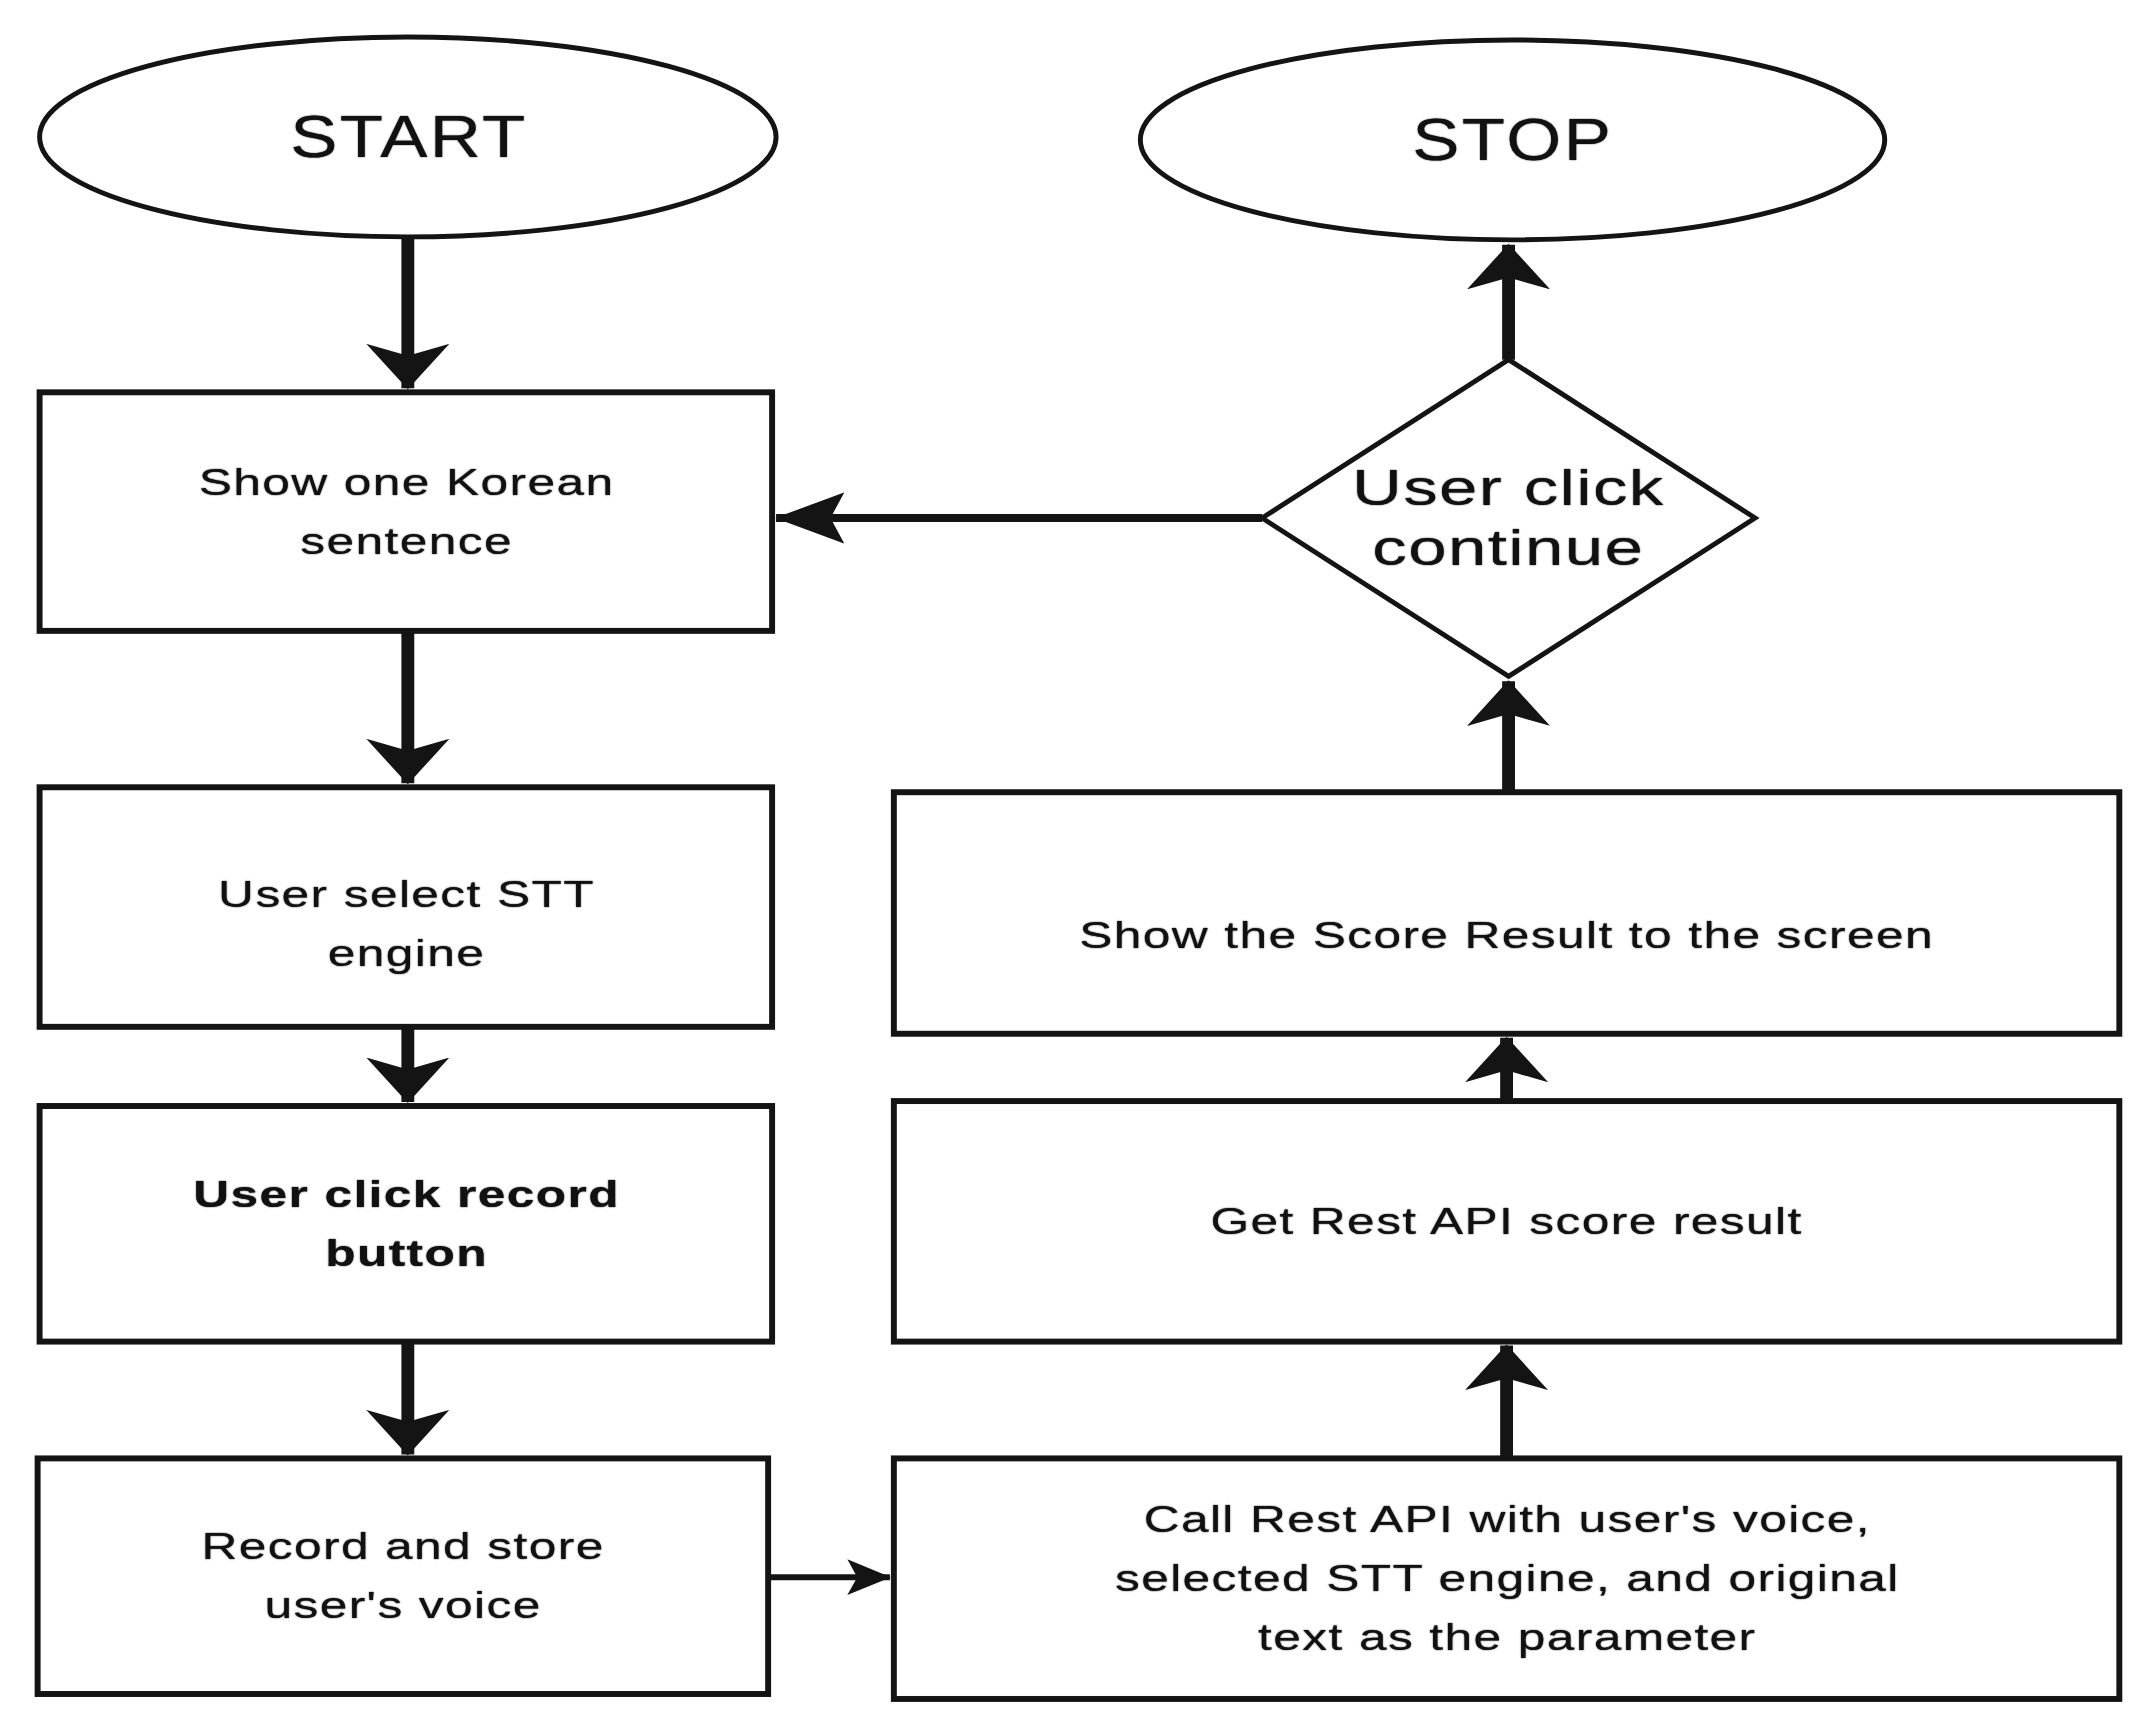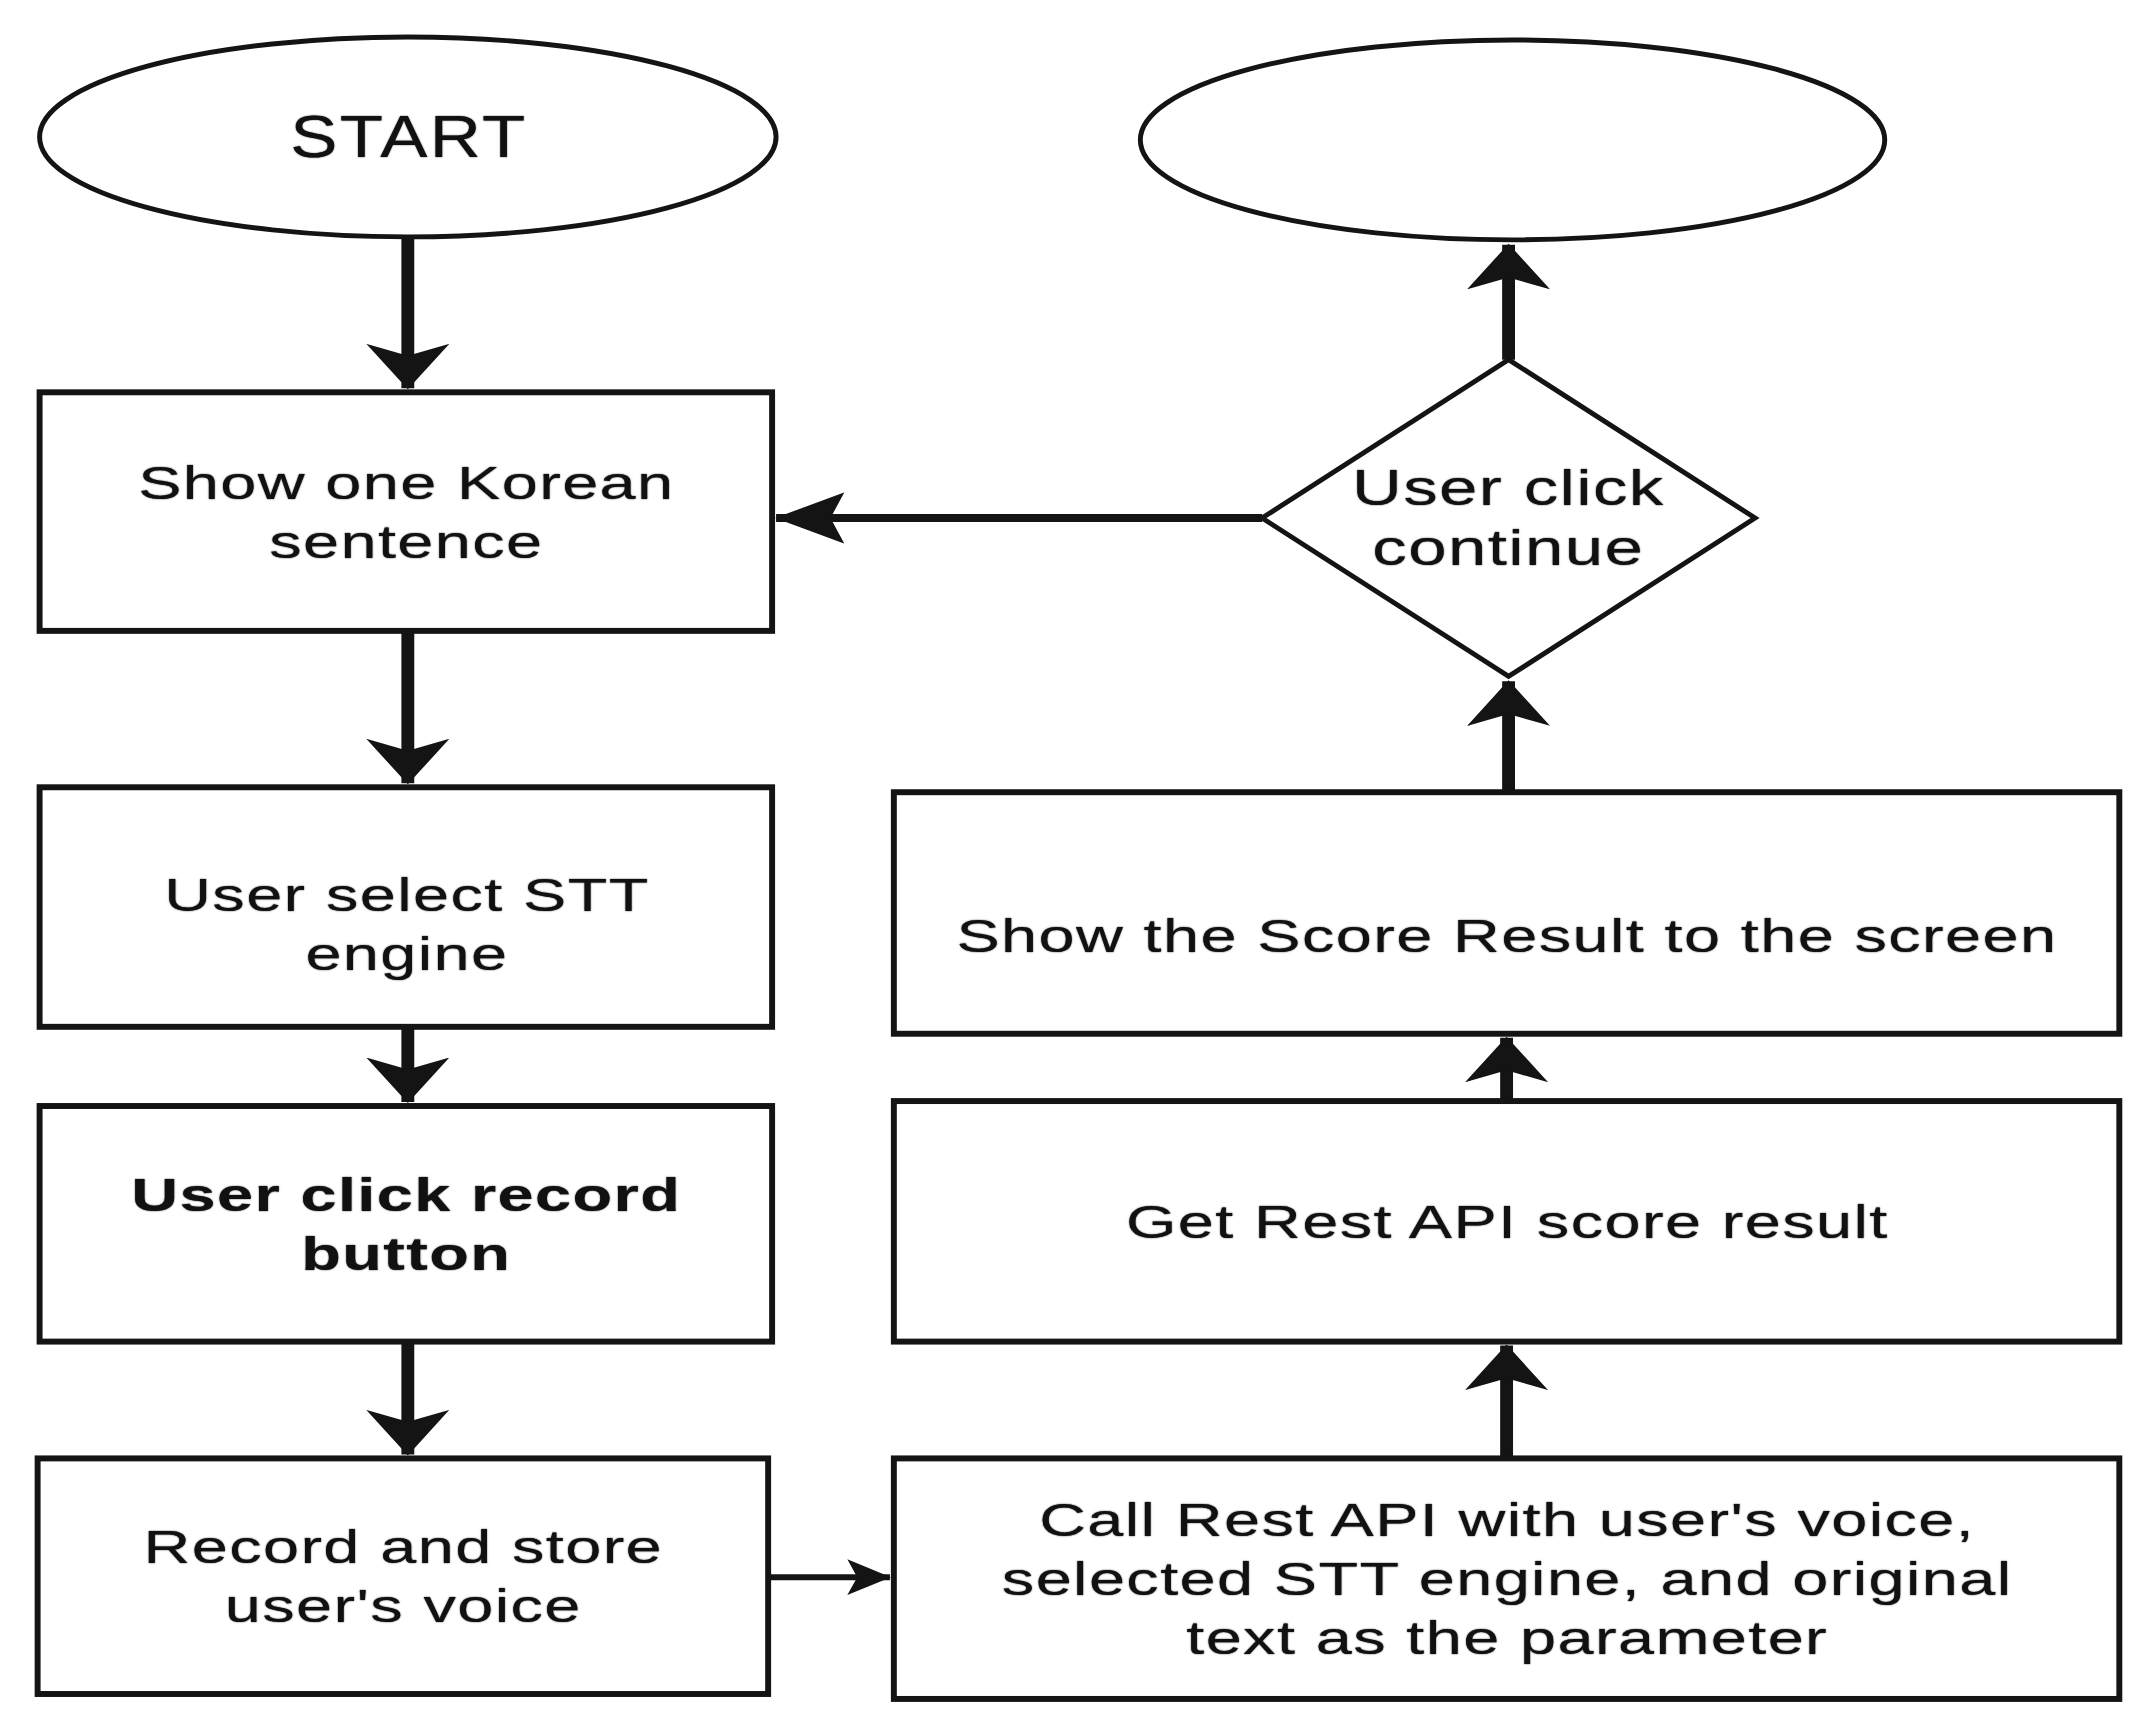--- a/index.html
+++ b/index.html
@@ -29,21 +29,21 @@
     display:flex;align-items:center;justify-content:center;
     text-align:center;
     color:var(--text);
     pointer-events:none;
   }
   .tx{
     display:block;
     white-space:pre-line;
     text-shadow:0 0 1.3px currentColor;
   }
-  .process-label{font-size:47px;line-height:59px;letter-spacing:1px;}
+  .process-label{font-size:36px;line-height:59px;letter-spacing:1px;}
   .process-label .tx{transform:scaleX(1.38);}
   .terminator-label{font-size:59px;line-height:63px;letter-spacing:2px;}
   .terminator-label .tx{transform:scaleX(1.2);}
   .decision-label{font-size:50px;line-height:60px;letter-spacing:1px;}
   .decision-label .tx{transform:scaleX(1.38);}
 </style>
 </head>
 <body>
 
 <div class="canvas">
@@ -86,20 +86,23 @@
     <rect class="shape rect-shape" x="903" y="1112" width="1238" height="243"></rect>
     <rect class="shape rect-shape" x="903" y="800" width="1238" height="244"></rect>
 
     <polygon class="shape diamond-shape" points="1524,363 1773,523 1524,683 1275,523"></polygon>
   </svg>
 
   <div class="label terminator-label" style="left:40px;top:37px;width:737px;height:200px;">
     <span class="tx">START</span>
   </div>
 
+  <div class="label terminator-label" style="left:1141px;top:40px;width:744px;height:200px;">
+    <span class="tx">STOP</span>
+  </div>
 
   <div class="label process-label" style="left:40px;top:392px;width:733px;height:239px;">
     <span class="tx">Show one Korean
 sentence</span>
   </div>
 
   <div class="label process-label" style="left:40px;top:804px;width:733px;height:240px;">
     <span class="tx">User select STT
 engine</span>
   </div>

